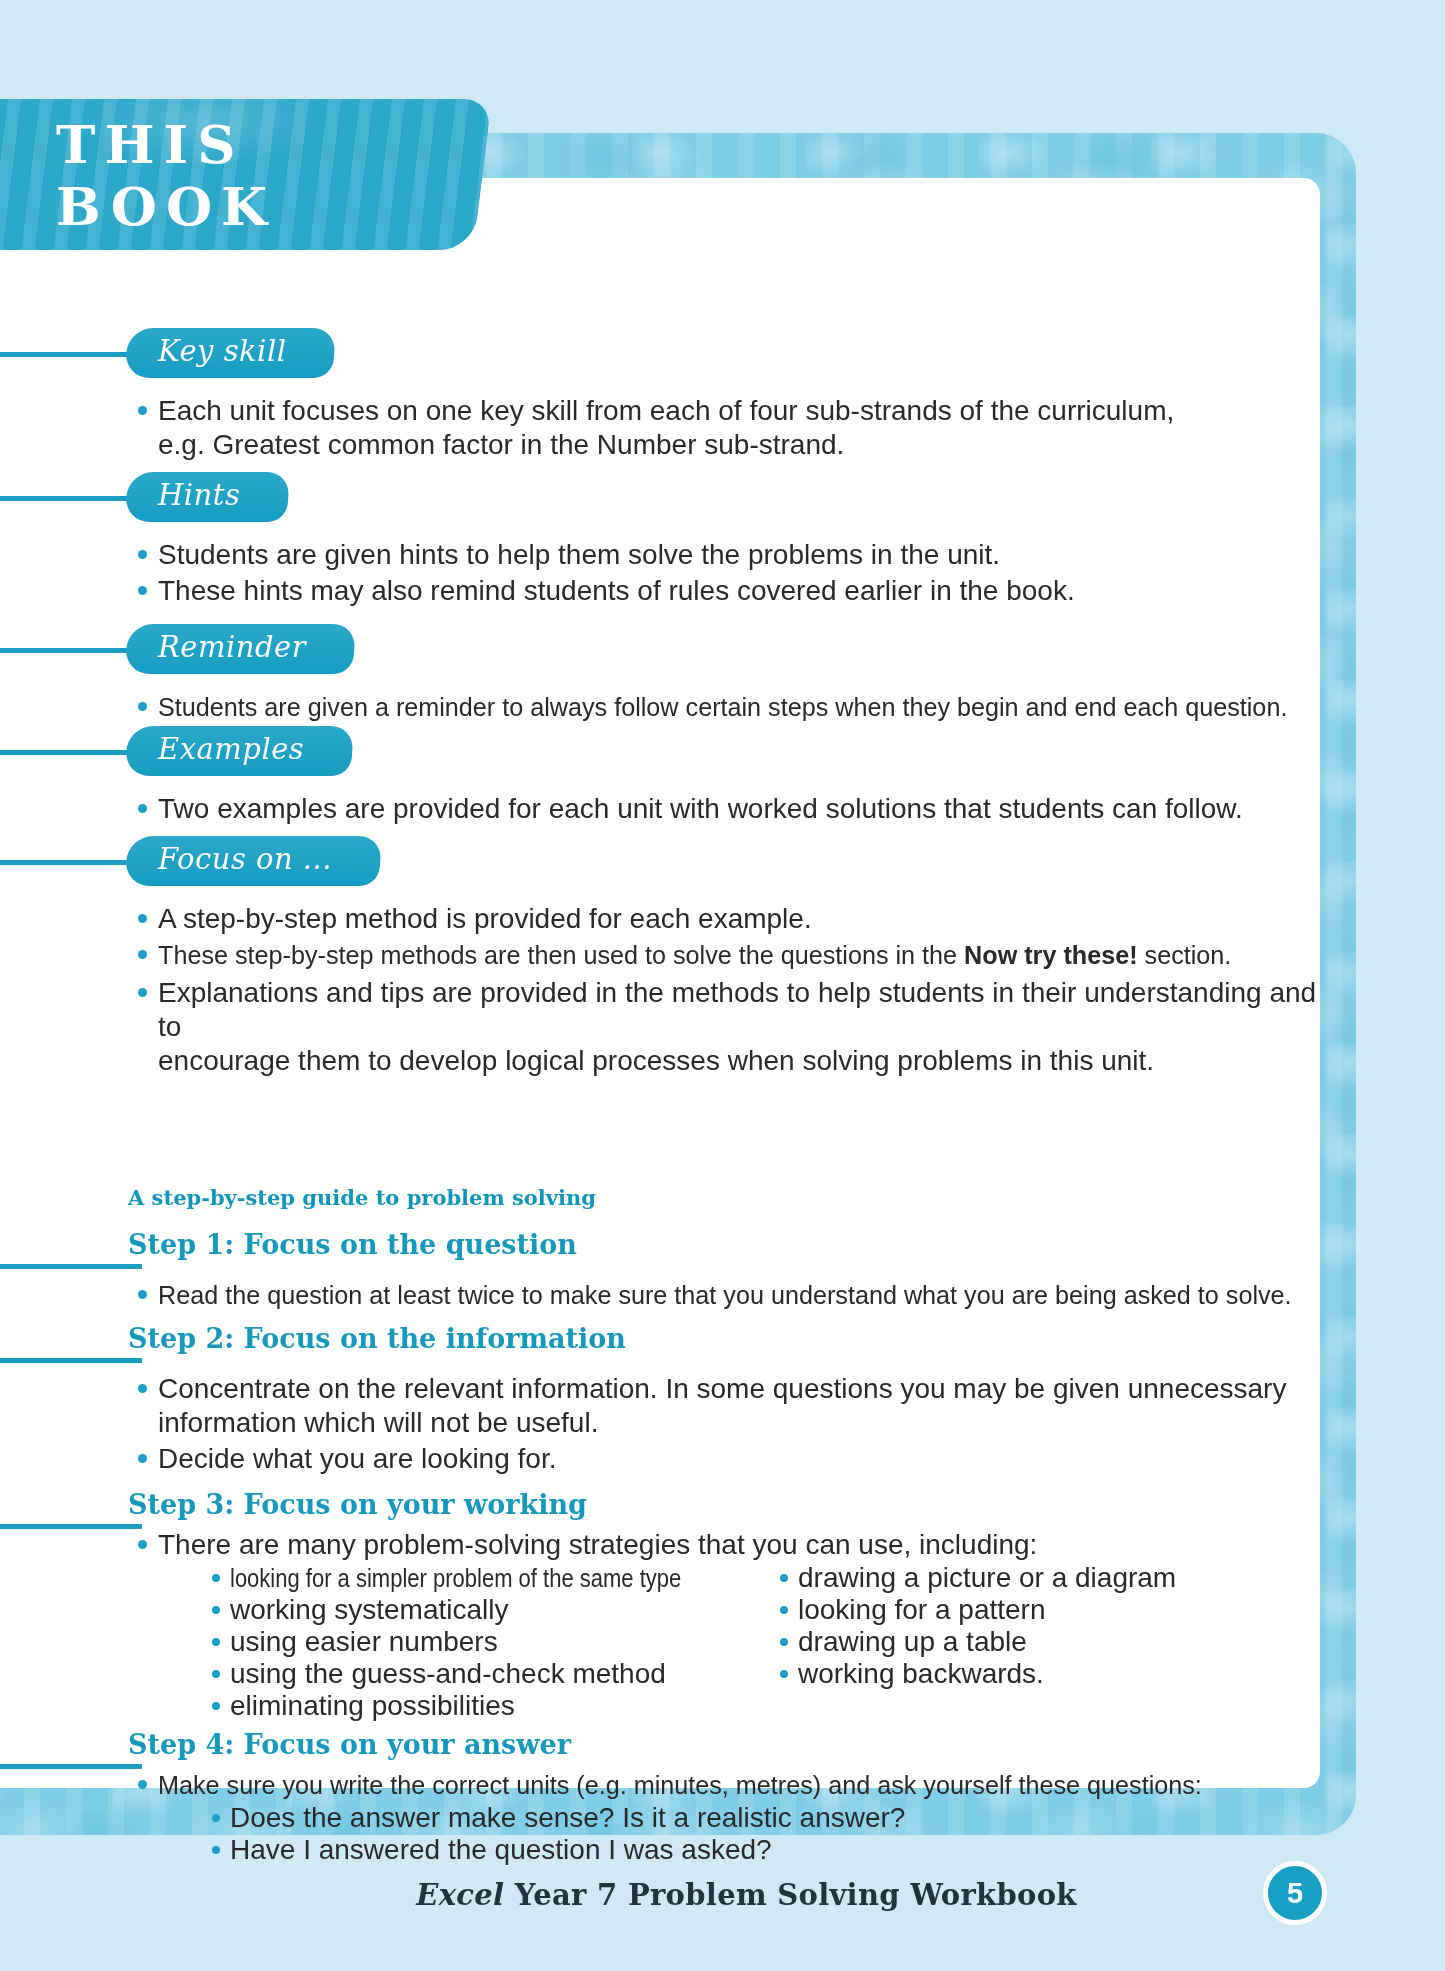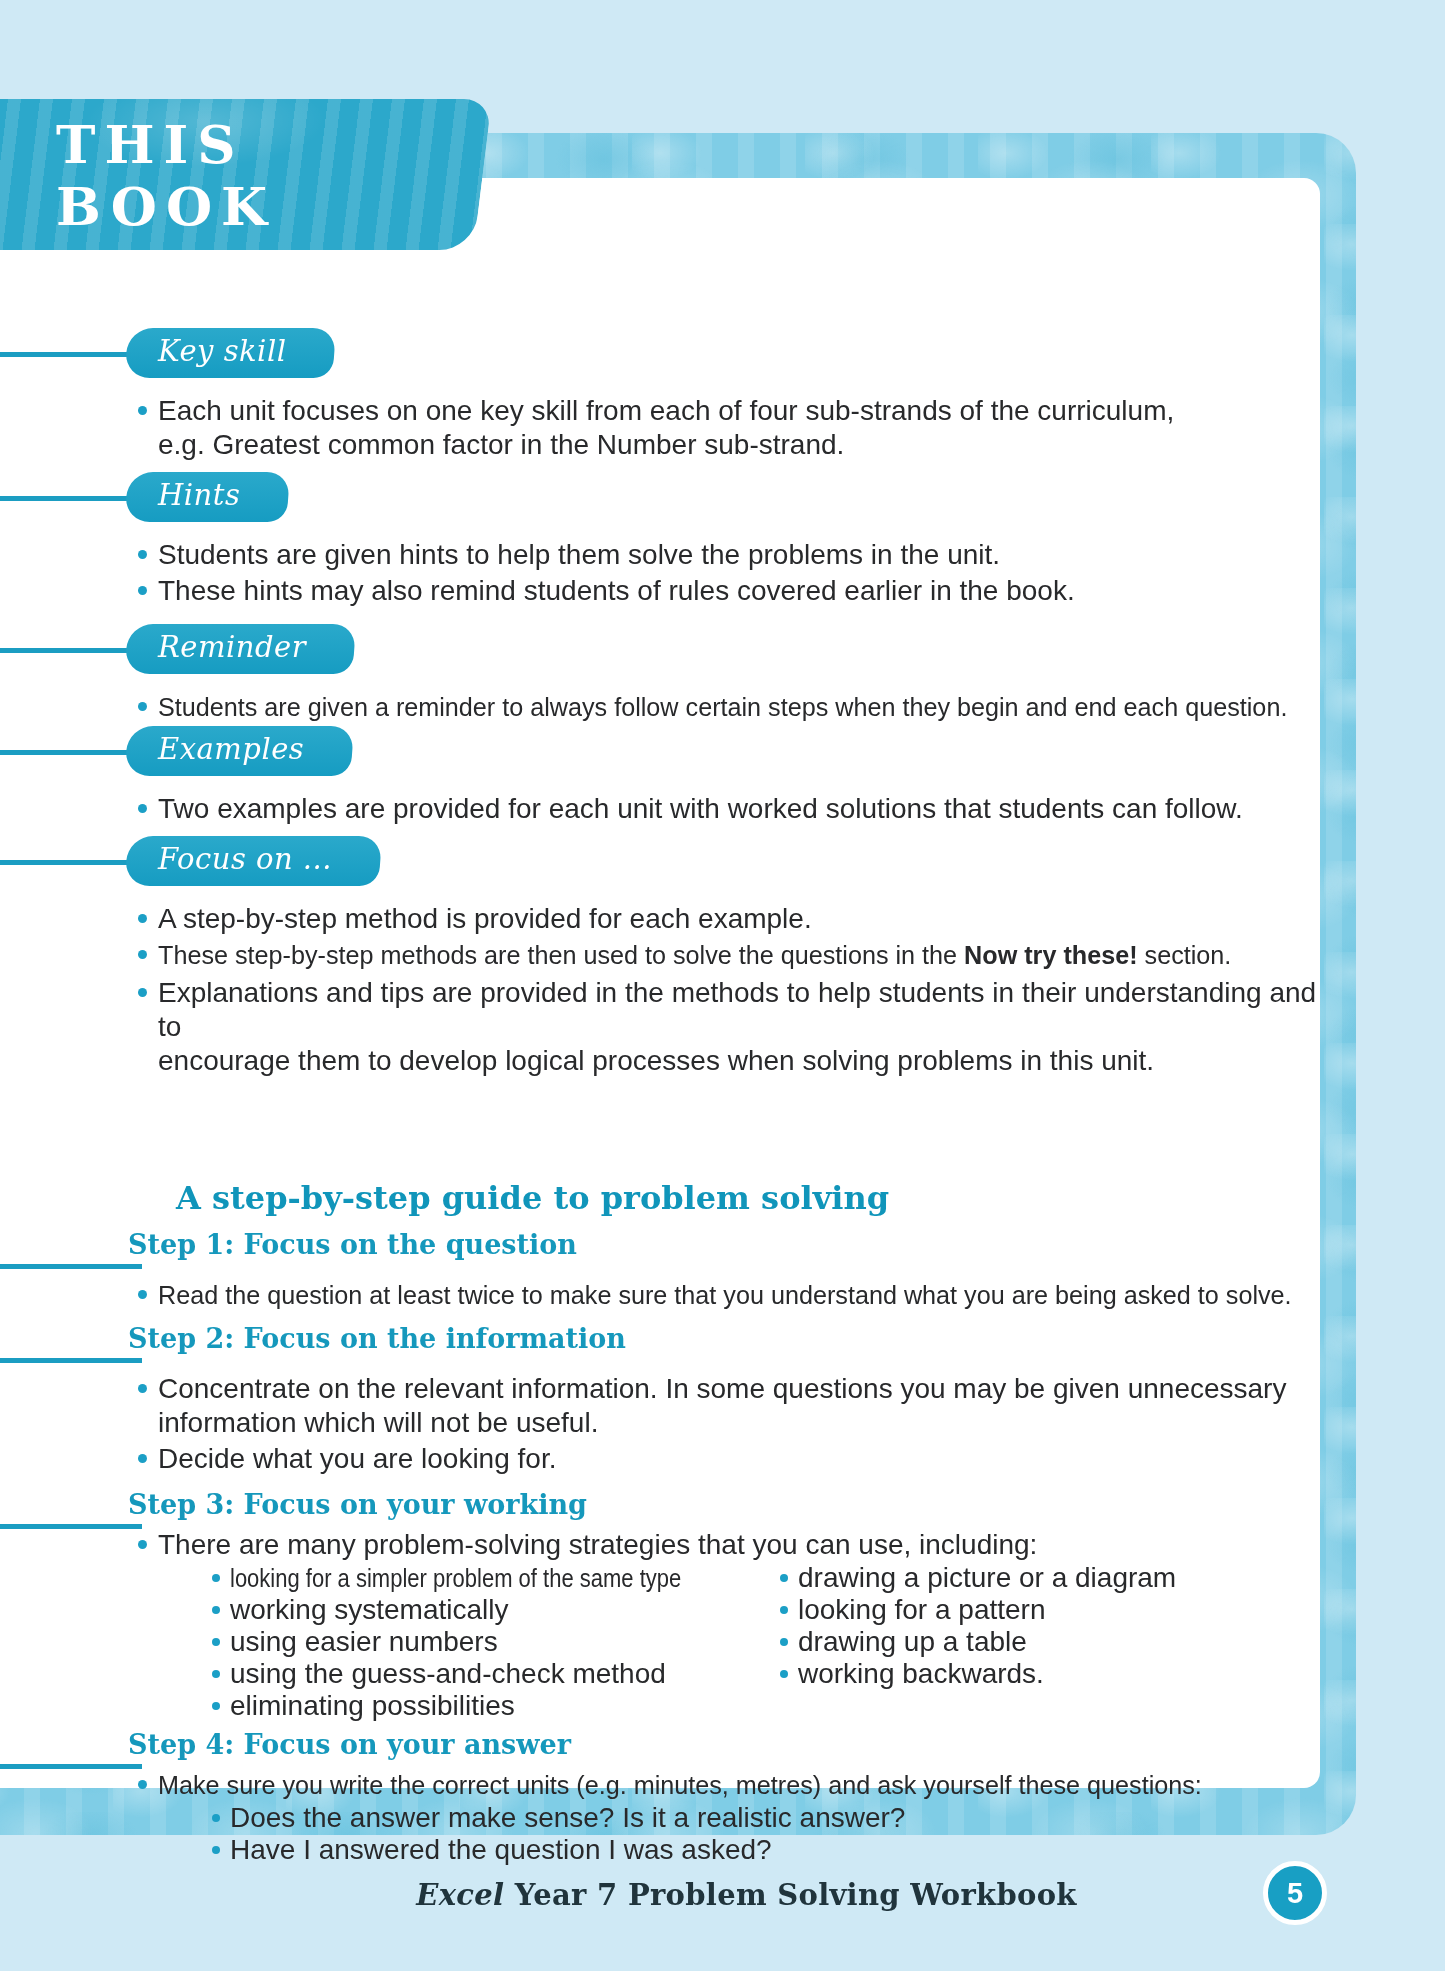--- a/index.html
+++ b/index.html
@@ -41,21 +41,21 @@
           font-family:"DejaVu Serif",serif;font-size:29px;color:#ffffff;letter-spacing:.5px;}
 
   .b{display:flex;align-items:flex-start;}
   .dot{flex:0 0 auto;width:9px;height:9px;border-radius:50%;background:#1b9fc6;margin:12px 11px 0 10px;}
   .txt{font-size:28px;line-height:34px;white-space:pre-line;}
   .tight .txt{font-size:26.5px;white-space:nowrap;transform:scaleX(.95);transform-origin:0 50%;}
 
   .sub .dot{width:8px;height:8px;margin:12px 10px 0 0;}
   .sub .txt{line-height:32px;}
 
-  .guide-h{font-family:"DejaVu Serif",serif;font-weight:bold;font-size:32px;line-height:40px;color:#1095ba;margin-left:48px;}
+  .guide-h{font-family:"DejaVu Serif",serif;font-weight:bold;font-size:21px;line-height:40px;color:#1095ba;}
   .steprow{position:relative;}
   .step-h{font-family:"DejaVu Serif",serif;font-weight:bold;font-size:27px;line-height:34px;color:#1598bc;}
   .step-line{position:absolute;left:-128px;bottom:-7px;width:142px;height:5px;background:#1b9dc2;}
 
   .cols{display:flex;align-items:flex-start;margin-left:84px;}
   .col-left{width:568px;flex:0 0 auto;}
   .col-right{flex:0 0 auto;}
   .condense .txt{font-size:25px;transform:scaleX(.88);transform-origin:0 50%;white-space:nowrap;}
   .subs{margin-left:84px;}
 

